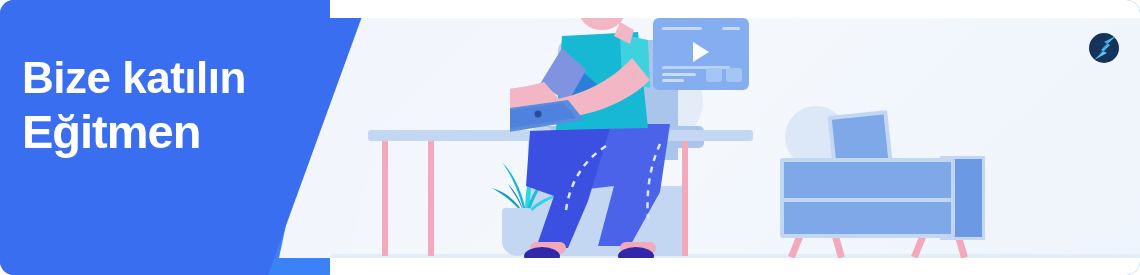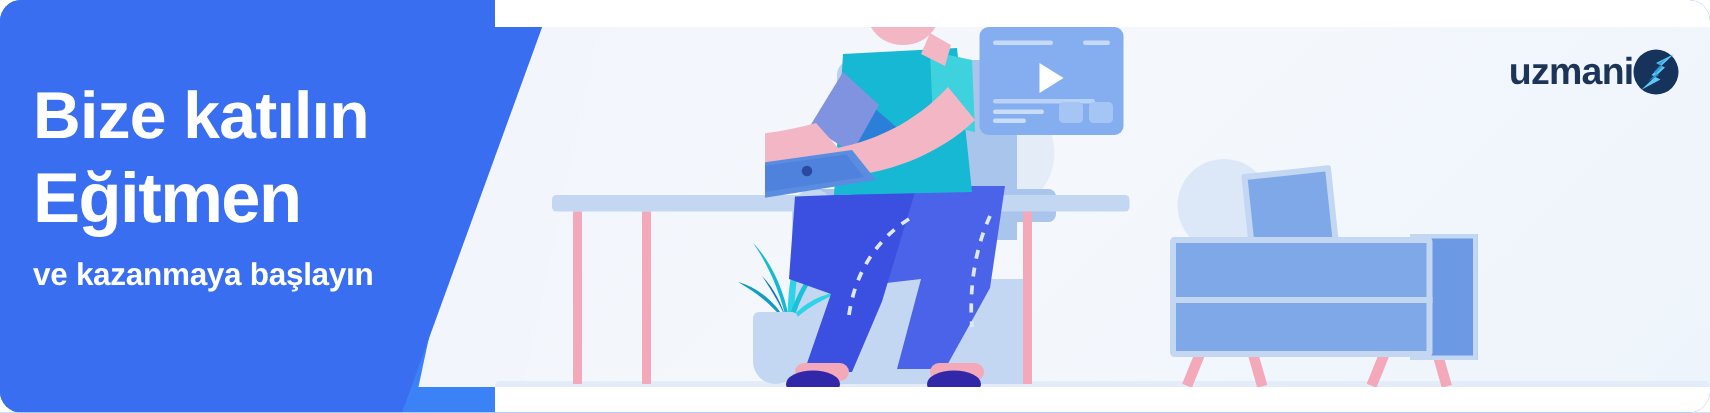--- a/index.html
+++ b/index.html
@@ -212,25 +212,23 @@
   </div>
 
   <div class="top-notch"></div>
   <div class="bottom-notch"></div>
 
   <div class="blue-panel"></div>
 
   <div class="headline">
     <div class="h-line1">Bize katılın</div>
     <div class="h-line2">Eğitmen</div>
-    <div class="h-line3">ve kazanmaya başlayın</div>
   </div>
 
   <div class="logo">
-    <span class="logo-text">uzmani</span>
     <span class="logo-mark">
       <svg width="36" height="36" viewBox="0 0 36 36">
         <circle cx="18" cy="18" r="15" fill="#16335c"></circle>
         <path d="M30 6 L18 12 L24 15 L8 30 L21 23 L15 20 Z" fill="#5bc8f5"></path>
         <path d="M25 9 L19 12.5 L22.5 14.5 L13 24 L20 20 L16.5 18 Z" fill="#2e9ad6" opacity=".8"></path>
       </svg>
     </span>
   </div>
 
 </div>

